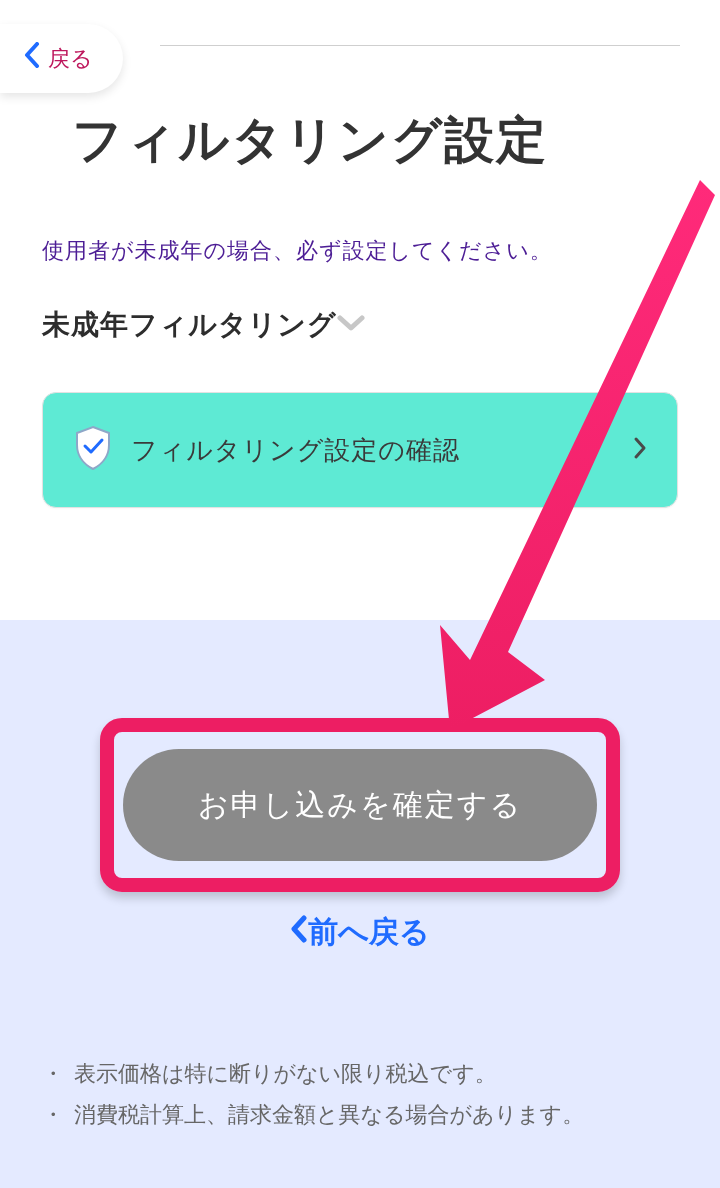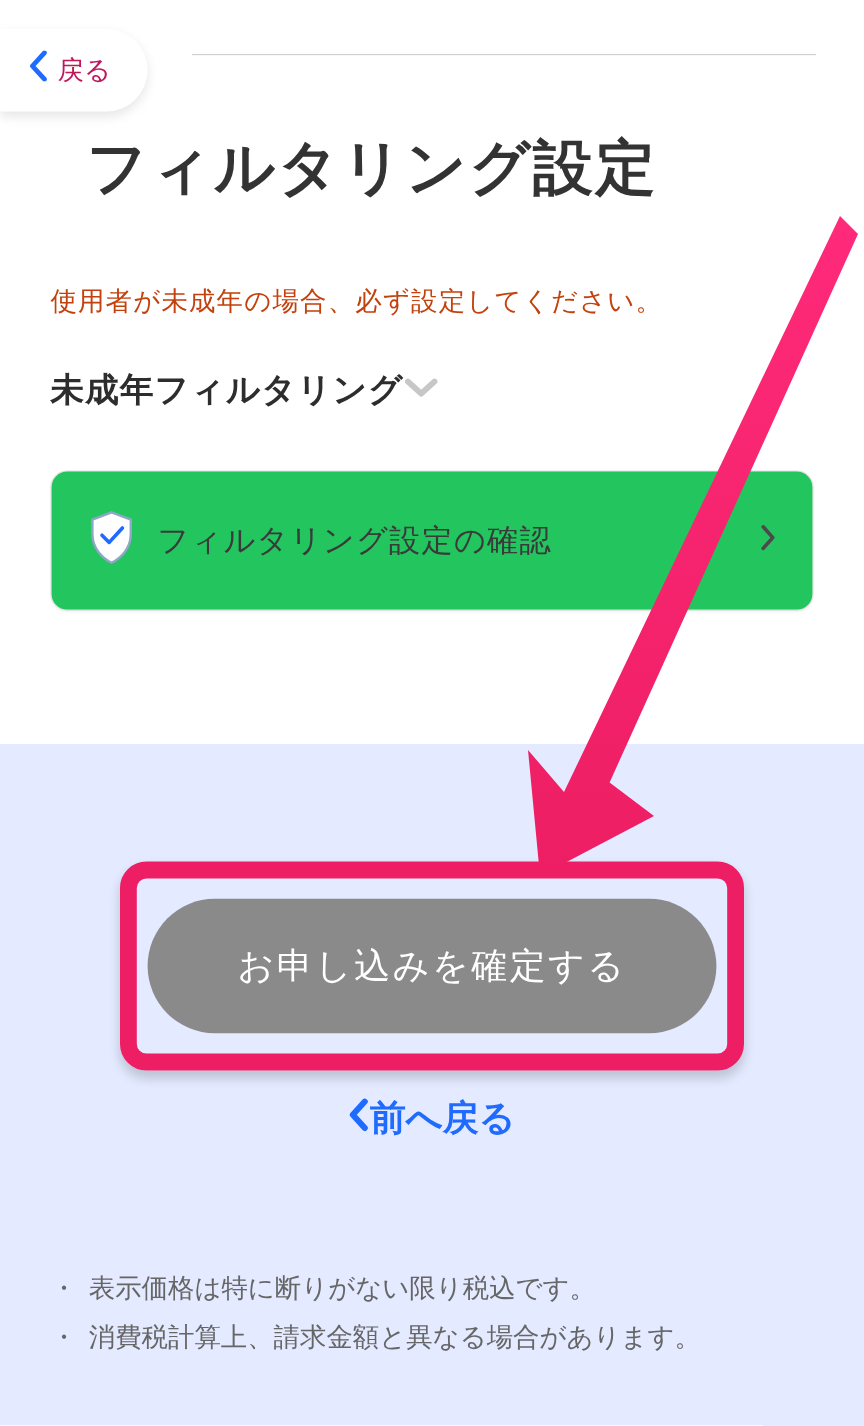--- a/index.html
+++ b/index.html
@@ -37,21 +37,21 @@
     font-weight: 700;
     color: #333;
     letter-spacing: 2px;
     margin-left: 30px;
   }
 
   .warn {
     position: absolute;
     top: 236px;
     left: 42px;
-    color: #c2410c;
+    color: #4c1d95;
     font-size: 22px;
     letter-spacing: 1px;
   }
 
   .filter-row {
     position: absolute;
     top: 306px;
     left: 42px;
     display: flex;
     align-items: center;
@@ -60,21 +60,21 @@
     font-size: 28px;
     font-weight: 700;
     color: #2d2d2d;
     letter-spacing: 1px;
   }
 
   .card {
     position: absolute;
     top: 392px;
     left: 42px; right: 42px;
-    background: #22c55e;
+    background: #5eead4;
     border: 1px solid #e2e2e2;
     border-radius: 14px;
     padding: 32px 30px;
     display: flex;
     align-items: center;
     gap: 18px;
     box-shadow: 0 1px 2px rgba(0,0,0,0.03);
   }
   .card .txt {
     font-size: 26px;

